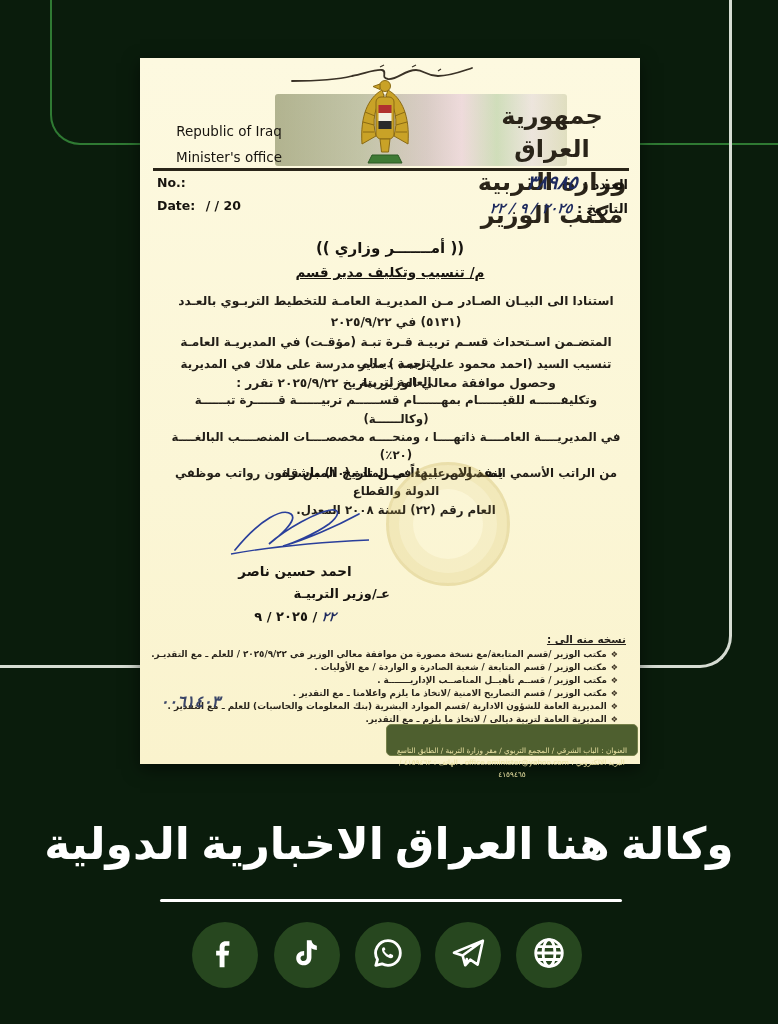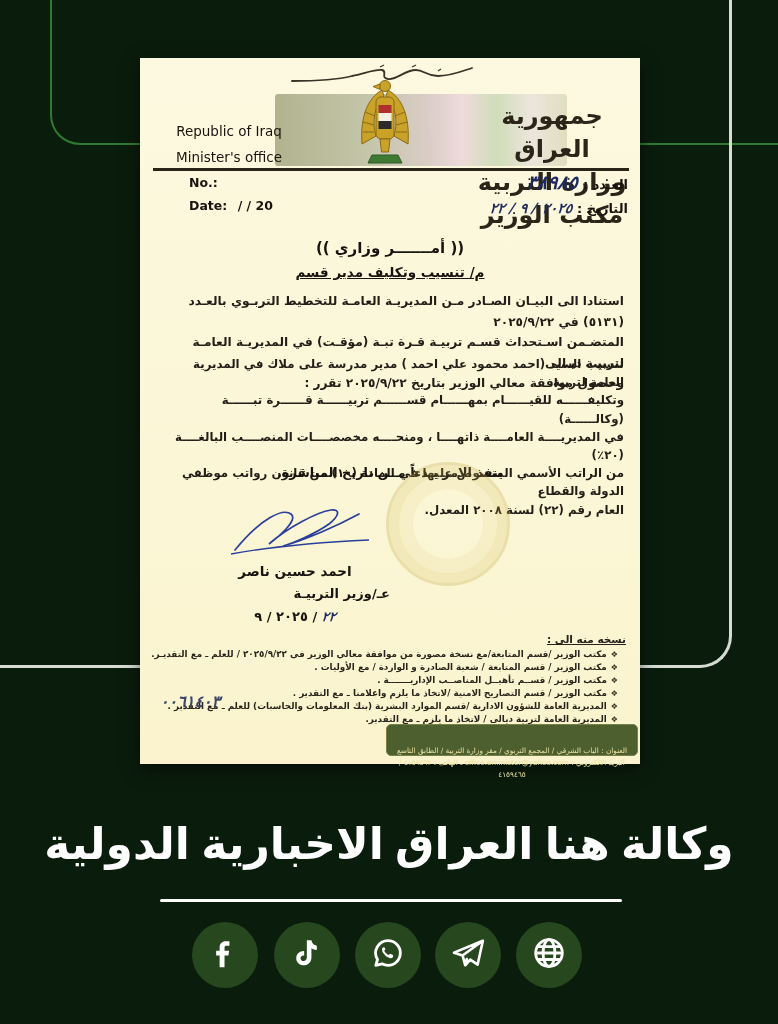--- a/index.html
+++ b/index.html
@@ -21,30 +21,30 @@
     background:linear-gradient(90deg,rgba(70,80,30,.75) 0%,rgba(60,75,40,.55) 30%,
       rgba(110,70,120,.45) 52%,rgba(200,140,210,.5) 64%,rgba(90,150,90,.5) 76%,
       rgba(190,170,215,.45) 88%,rgba(120,130,80,.4) 100%);}
   .en-head{left:10px;top:24px;width:158px;text-align:center;font-weight:normal;
     font-size:13.5px;line-height:26px;color:#17140f;margin-top:36px;}
   .ar-head{right:8px;top:6px;width:160px;text-align:center;direction:rtl;
     font-weight:bold;font-size:24px;line-height:33px;color:#2a2419;margin-top:36px;}
   .emblem{left:212px;top:18px;}
   .bismillah{left:148px;top:6px;}
   .rule{left:13px;top:110px;width:476px;height:2.5px;background:#2a2519;}
-  .noRow{left:17px;font-weight:bold;font-size:12.5px;color:#17140f;margin-left:32px;}
+  .noRow{left:17px;font-weight:bold;font-size:12.5px;color:#17140f;}
   .arNumRow{right:12px;direction:rtl;font-weight:bold;font-size:13px;color:#17140f;}
   .hand{display:inline-block;font-style:italic;transform:skewX(-8deg);
     color:#1e2a5e;font-weight:bold;}
   .title{left:0;top:181px;width:100%;text-align:center;direction:rtl;
     font-weight:bold;font-size:15px;color:#17140f;}
   .subject{left:0;top:206px;width:100%;text-align:center;direction:rtl;
     font-weight:bold;font-size:13.5px;color:#17140f;}
   .subject span{text-decoration:underline;}
-  .para{right:16px;left:28px;direction:rtl;text-align:right;font-weight:bold;
+  .para{right:16px;left:28px;direction:rtl;text-align:center;font-weight:bold;
     color:#221e17;}
   .p1{top:233px;font-size:12.2px;line-height:20.5px;}
   .p2{top:297px;font-size:11.8px;line-height:18.2px;}
   .exec{left:0;top:407px;width:100%;text-align:center;direction:rtl;
     font-weight:bold;font-size:12.8px;color:#17140f;}
   .stamp{left:246px;top:404px;width:118px;height:118px;border-radius:50%;
     border:3px solid rgba(196,168,70,.30);
     box-shadow:inset 0 0 0 10px rgba(214,186,90,.12), inset 0 0 0 24px rgba(205,178,80,.10);}
   .sig-img{left:85px;top:442px;}
   .sig-name{left:60px;top:505px;width:190px;text-align:center;direction:rtl;

